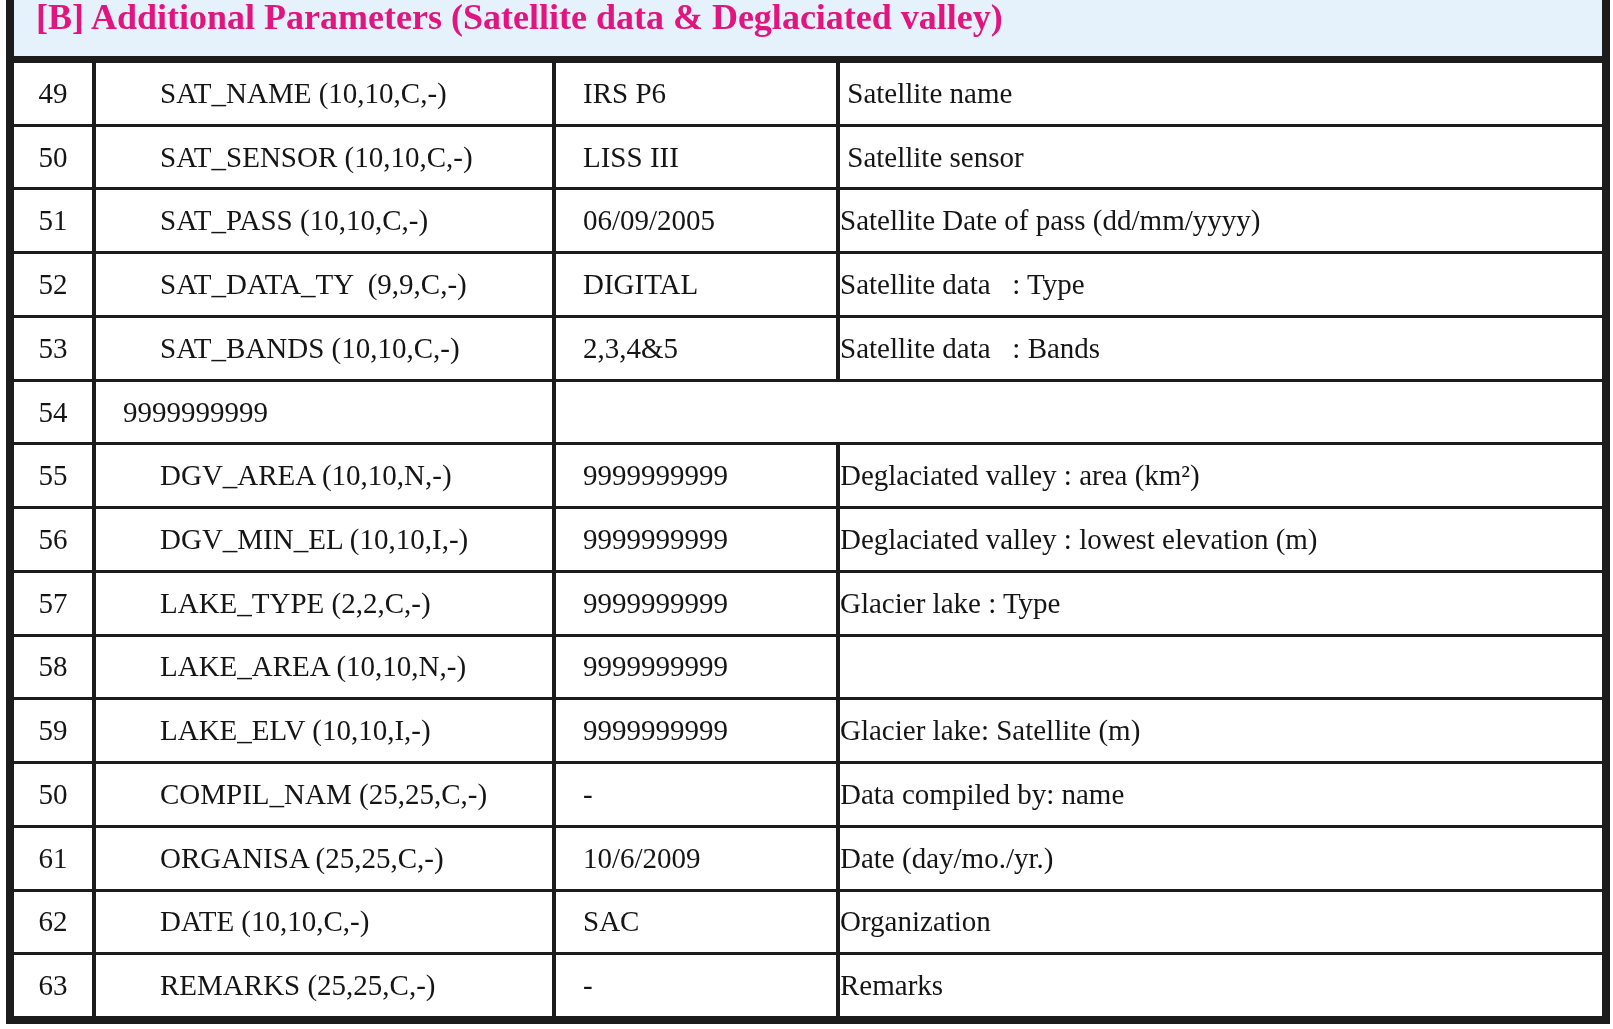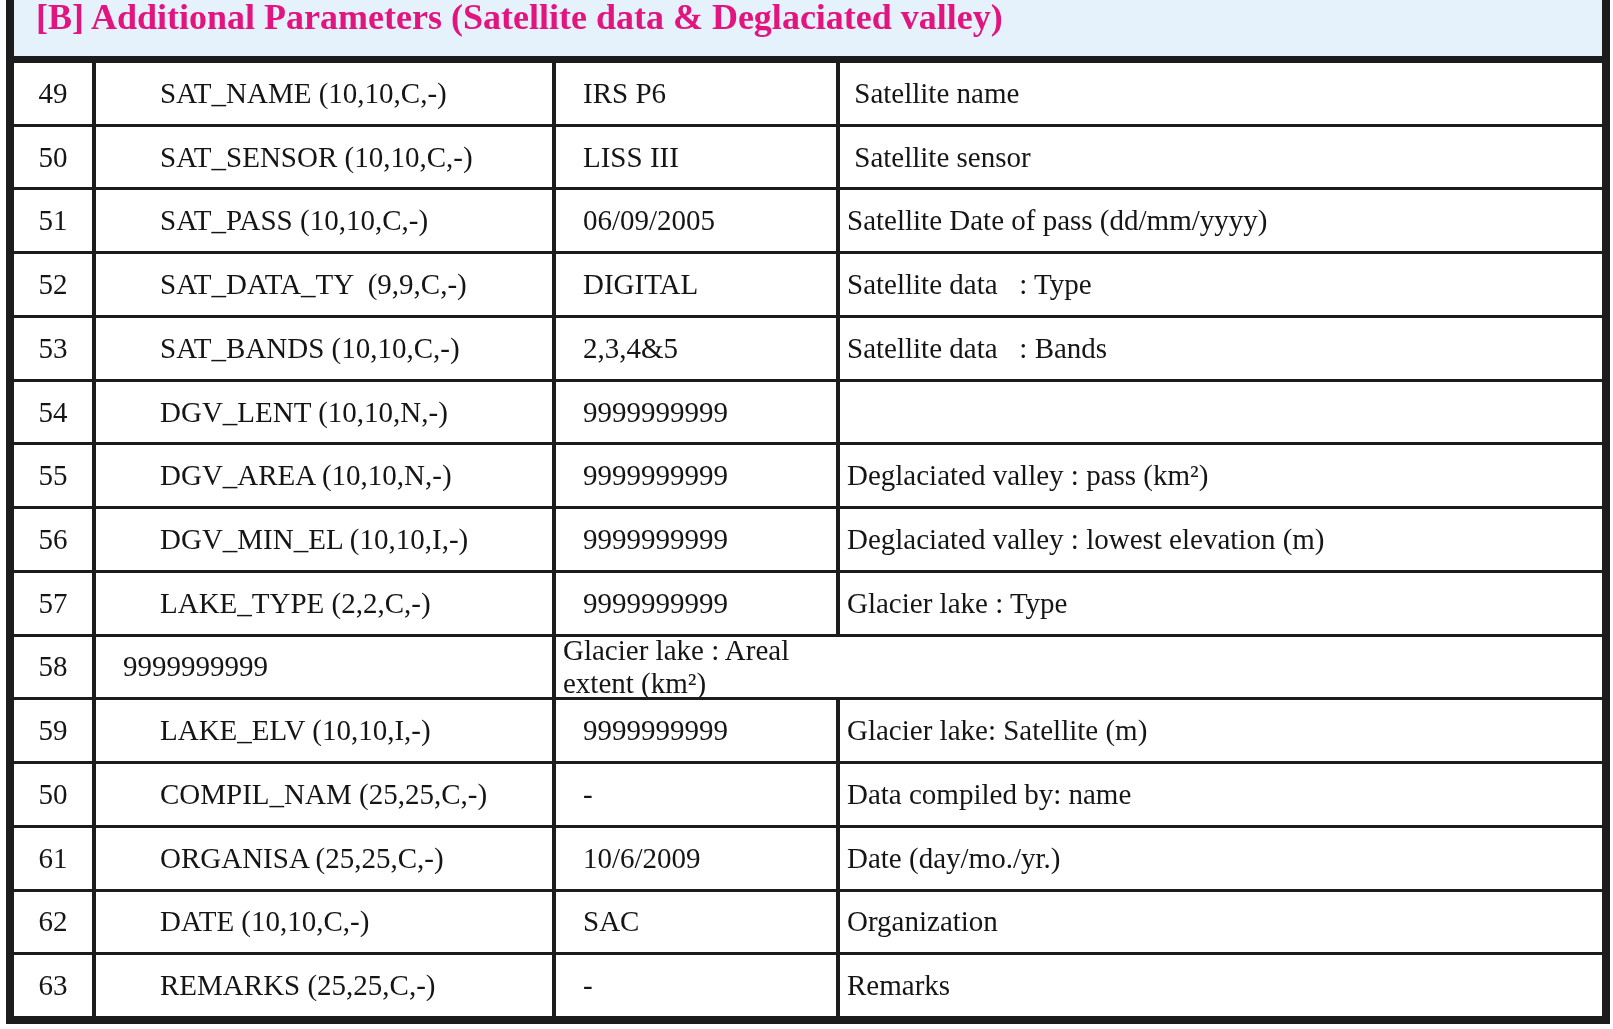--- a/index.html
+++ b/index.html
@@ -79,22 +79,22 @@
   }
   .cell.param {
     padding-left: 64px;
     border-right: 4px solid #1c1c1c;
   }
   .cell.value {
     padding-left: 27px;
     border-right: 4px solid #1c1c1c;
   }
   .cell.desc {
-    padding-left: 7px;
     white-space: pre-wrap;
+    border-radius: 30px;
   }
 </style>
 </head>
 <body>
 
 <div class="page">
   <div class="table-frame">
 
     <div class="header-band">
       <div class="section-title">[B] Additional Parameters (Satellite data &amp; Deglaciated valley)</div>
@@ -131,49 +131,48 @@
 
   <div class="row">
     <div class="cell num">53</div>
     <div class="cell param">SAT_BANDS (10,10,C,-)</div>
     <div class="cell value">2,3,4&amp;5</div>
     <div class="cell desc">Satellite data   : Bands</div>
   </div>
 
   <div class="row">
     <div class="cell num">54</div>
-    <div class="cell param">DGV_LENT (10,10,N,-)</div>
     <div class="cell value">9999999999</div>
   </div>
 
   <div class="row">
     <div class="cell num">55</div>
     <div class="cell param">DGV_AREA (10,10,N,-)</div>
     <div class="cell value">9999999999</div>
-    <div class="cell desc">Deglaciated valley : pass (km²)</div>
+    <div class="cell desc">Deglaciated valley : area (km²)</div>
   </div>
 
   <div class="row">
     <div class="cell num">56</div>
     <div class="cell param">DGV_MIN_EL (10,10,I,-)</div>
     <div class="cell value">9999999999</div>
     <div class="cell desc">Deglaciated valley : lowest elevation (m)</div>
   </div>
 
   <div class="row">
     <div class="cell num">57</div>
     <div class="cell param">LAKE_TYPE (2,2,C,-)</div>
     <div class="cell value">9999999999</div>
     <div class="cell desc">Glacier lake : Type</div>
   </div>
 
   <div class="row">
     <div class="cell num">58</div>
-    <div class="cell value">9999999999</div>
-    <div class="cell desc">Glacier lake : Areal extent (km²)</div>
+    <div class="cell param">LAKE_AREA (10,10,N,-)</div>
+    <div class="cell value">9999999999</div>
   </div>
 
   <div class="row">
     <div class="cell num">59</div>
     <div class="cell param">LAKE_ELV (10,10,I,-)</div>
     <div class="cell value">9999999999</div>
     <div class="cell desc">Glacier lake: Satellite (m)</div>
   </div>
 
   <div class="row">

